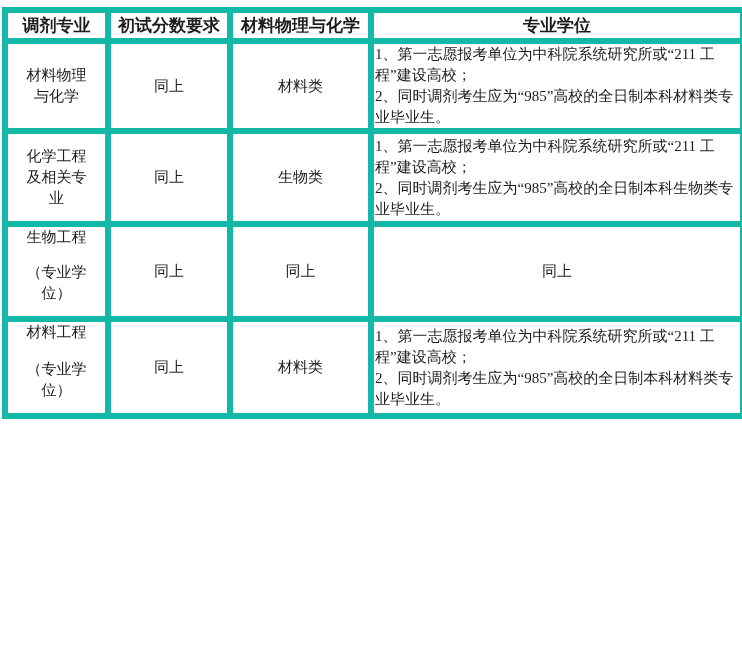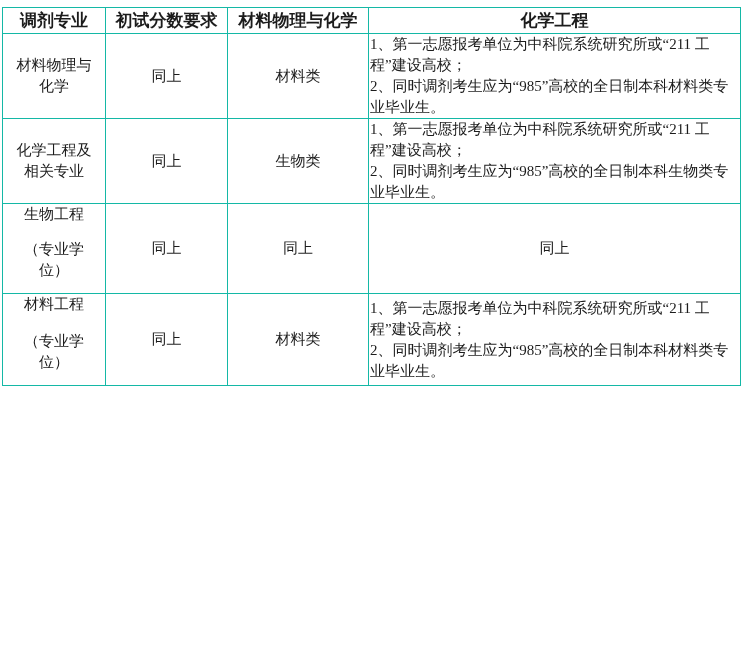--- a/index.html
+++ b/index.html
@@ -9,21 +9,21 @@
     font-family: "Liberation Serif", serif;
     color: #1c1c1c;
   }
   .table-wrap { position: absolute; left: 2px; top: 7px; }
   table.req-table {
     border-collapse: collapse;
     table-layout: fixed;
     width: 738px;
   }
   .req-table th, .req-table td {
-    border: 1px solid #14b8a6;
+    border: 6px solid #14b8a6;
     overflow: hidden;
     vertical-align: middle;
   }
   .req-table th {
     font-size: 17px;
     font-weight: bold;
     text-align: center;
     height: 23px;
     padding: 1px 0;
   }
@@ -69,21 +69,21 @@
       <col style="width:103px">
         <col style="width:122px">
         <col style="width:141px">
         <col style="width:372px">
     </colgroup>
     <thead>
       <tr>
         <th>调剂专业</th>
         <th>初试分数要求</th>
         <th>材料物理与化学</th>
-        <th>化学工程</th>
+        <th>专业学位</th>
       </tr>
     </thead>
     <tbody>
 
 
       <tr class="r1">
         <td class="c">
           <div class="line-plain">材料物理与化学</div>
         </td>
         <td class="c">同上</td>

